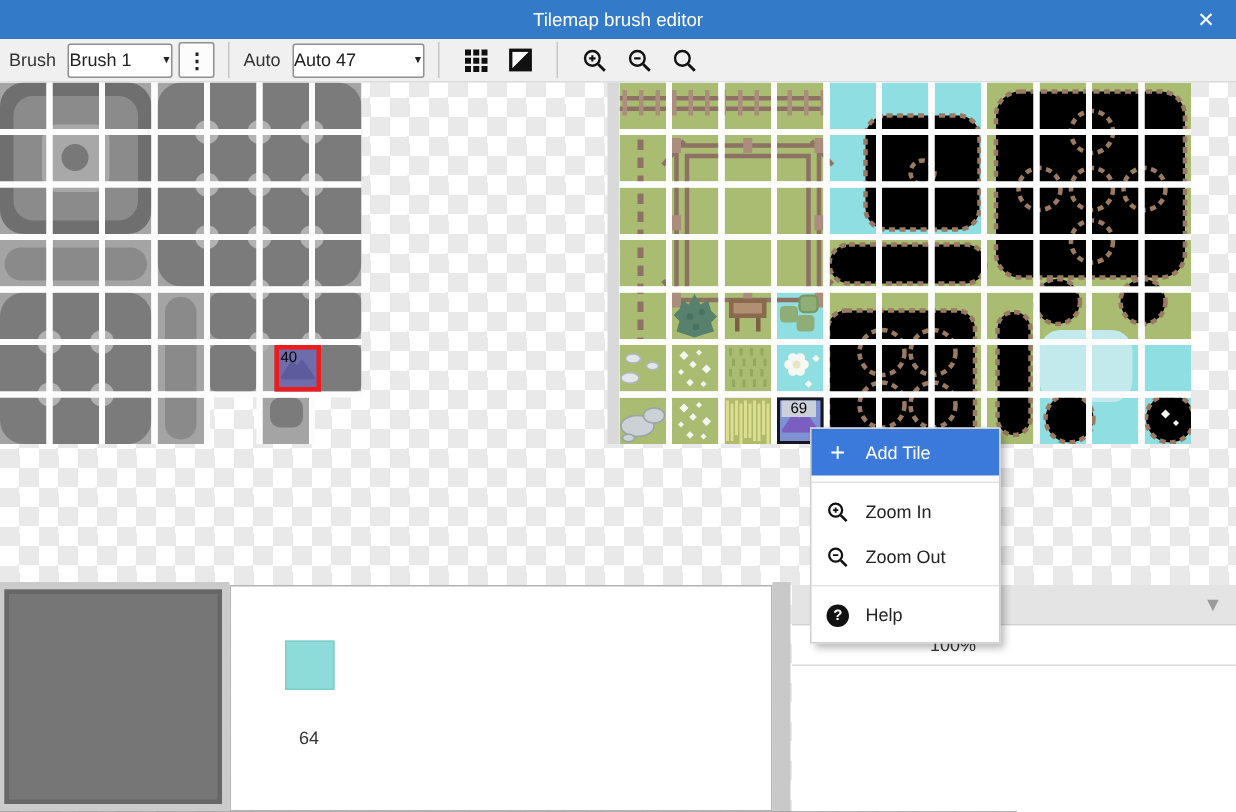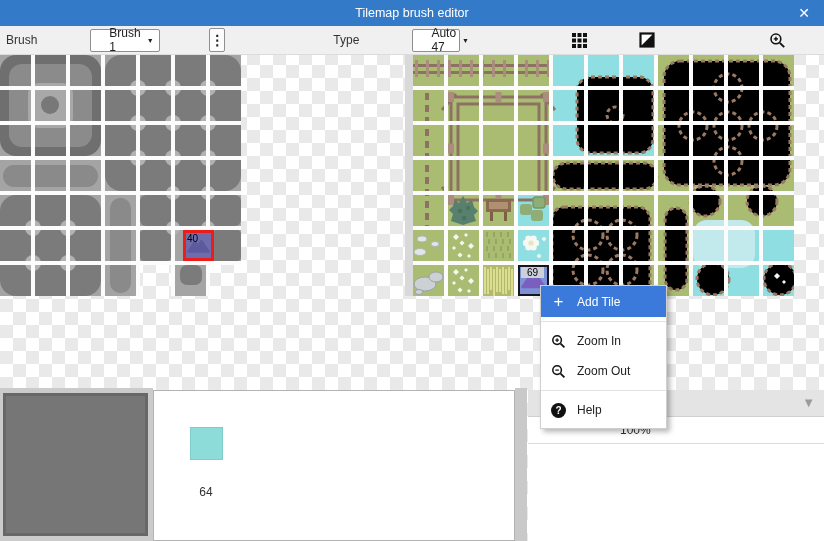--- a/index.html
+++ b/index.html
@@ -6,23 +6,23 @@
   .stage{position:relative;width:824px;height:541px;overflow:hidden;
     font-family:"Liberation Sans",sans-serif;
     background:repeating-conic-gradient(#e9e9e9 0% 25%, #ffffff 0% 50%);
     background-size:26px 26px;}
   .abs{position:absolute;}
   
   .titlebar{left:0;top:0;width:824px;height:26px;background:#337ac9;display:flex;align-items:center;justify-content:center;}
   .title{color:#fff;font-size:12.5px;}
   .close{position:absolute;right:8px;top:0;width:24px;height:26px;color:#fff;font-size:14px;display:flex;align-items:center;justify-content:center;cursor:default;}
   
-  .toolbar{left:0;top:26px;width:824px;height:29px;background:#f0f0f0;border-bottom:1px solid #dcdcdc;display:flex;align-items:center;box-sizing:border-box;padding-left:6px;gap:45px;}
+  .toolbar{left:0;top:26px;width:824px;height:29px;background:#f0f0f0;border-bottom:1px solid #dcdcdc;display:flex;align-items:center;box-sizing:border-box;padding-left:6px;}
   .tb-label{font-size:12px;color:#333;margin-right:8px;}
-  .combo{display:flex;align-items:center;justify-content:space-between;height:23px;border:1px solid #8f8f8f;background:#fff;border-radius:2px;font-size:12px;color:#222;padding:0 18px;box-sizing:border-box;}
+  .combo{display:flex;align-items:center;justify-content:space-between;height:23px;border:1px solid #8f8f8f;background:#fff;border-radius:2px;font-size:12px;color:#222;padding:0 0;box-sizing:border-box;}
   .combo .arr{font-size:7px;color:#222;margin-left:6px;}
   .sq-btn{width:24px;height:24px;border:1px solid #8f8f8f;background:#fcfcfc;border-radius:2px;display:flex;align-items:center;justify-content:center;font-size:14px;font-weight:bold;color:#222;margin-left:4px;box-sizing:border-box;}
   .tb-sep{width:1px;height:24px;background:#c6c6c6;margin:0 9px;}
   .ic-btn{width:24px;height:24px;display:flex;align-items:center;justify-content:center;margin:0 3px;}
   
   .panel{position:absolute;}
   .mid-split{left:405px;top:55px;width:8px;height:241px;background:#d9d9d9;}
   
   .sel-tile{position:absolute;width:31px;height:31px;box-sizing:border-box;}
   .sel-tile svg{position:absolute;left:0;top:0;}
@@ -63,22 +63,22 @@
   <div class="abs toolbar">
     <span class="tb-label">Brush</span>
     <div class="combo" style="width:70px;">
       <span>Brush 1</span>
       <span class="arr">▼</span>
     </div>
     <div class="sq-btn">
       <span>⋮</span>
     </div>
     <div class="tb-sep"></div>
-    <span class="tb-label">Type</span>
-    <div class="combo" style="width:48px;">
+    <span class="tb-label">Auto</span>
+    <div class="combo" style="width:88px;">
       <span>Auto 47</span>
       <span class="arr">▼</span>
     </div>
     <div class="tb-sep"></div>
     <div class="ic-btn">
       <svg width="17" height="17" viewBox="0 0 17 17">
         <g fill="#111">
           <rect x="1" y="1" width="4" height="4"></rect>
             <rect x="6.5" y="1" width="4" height="4"></rect>
             <rect x="12" y="1" width="4" height="4"></rect>

